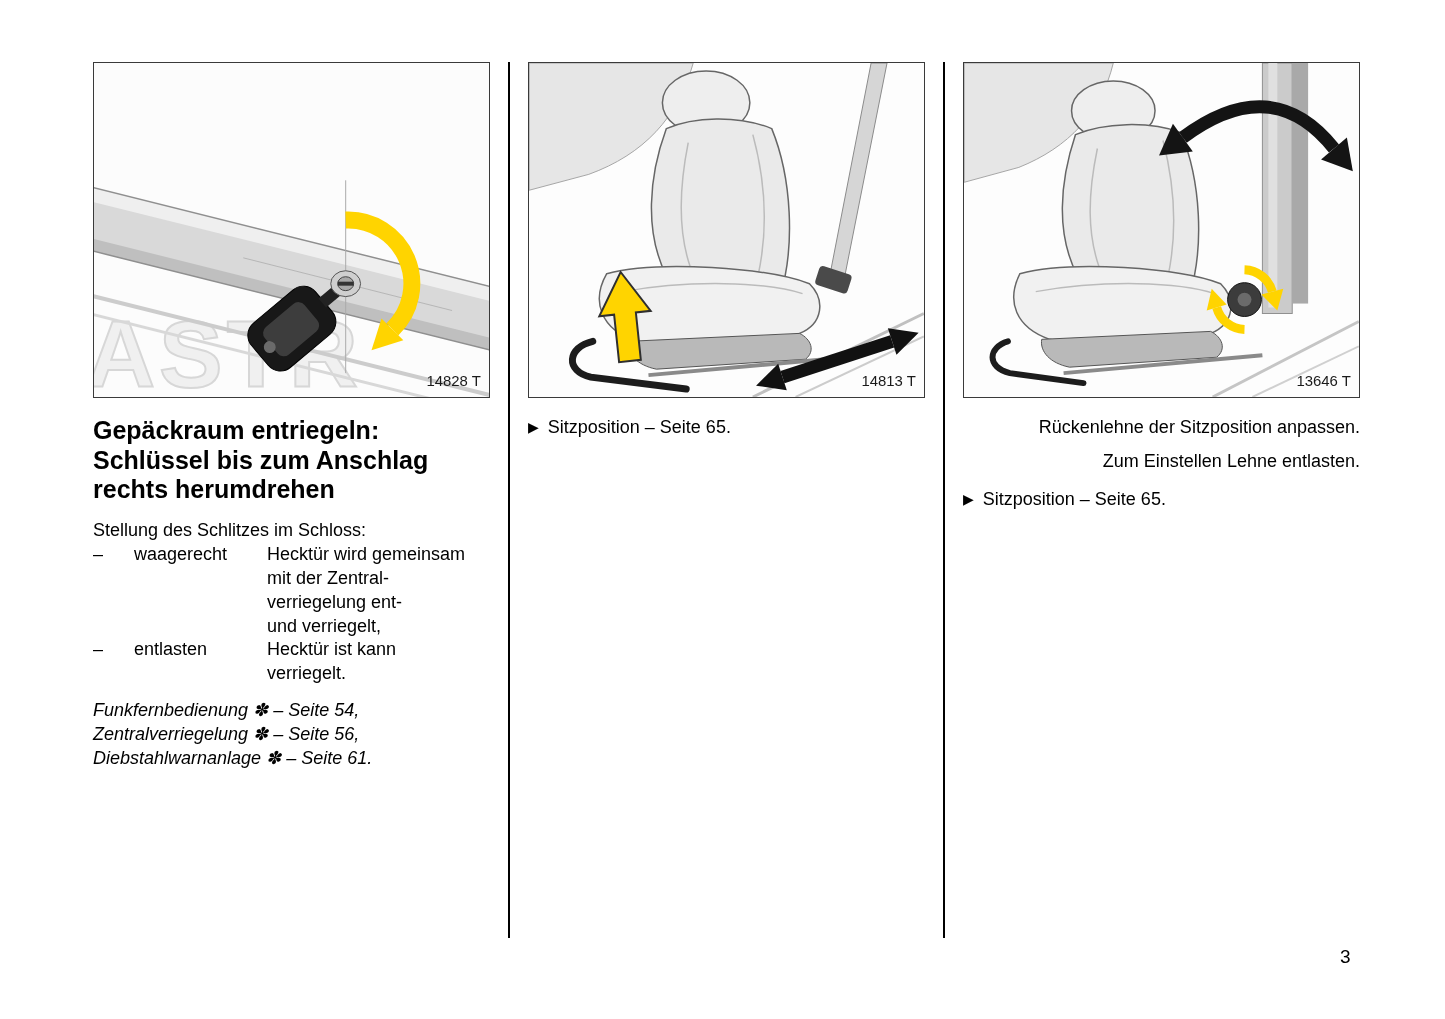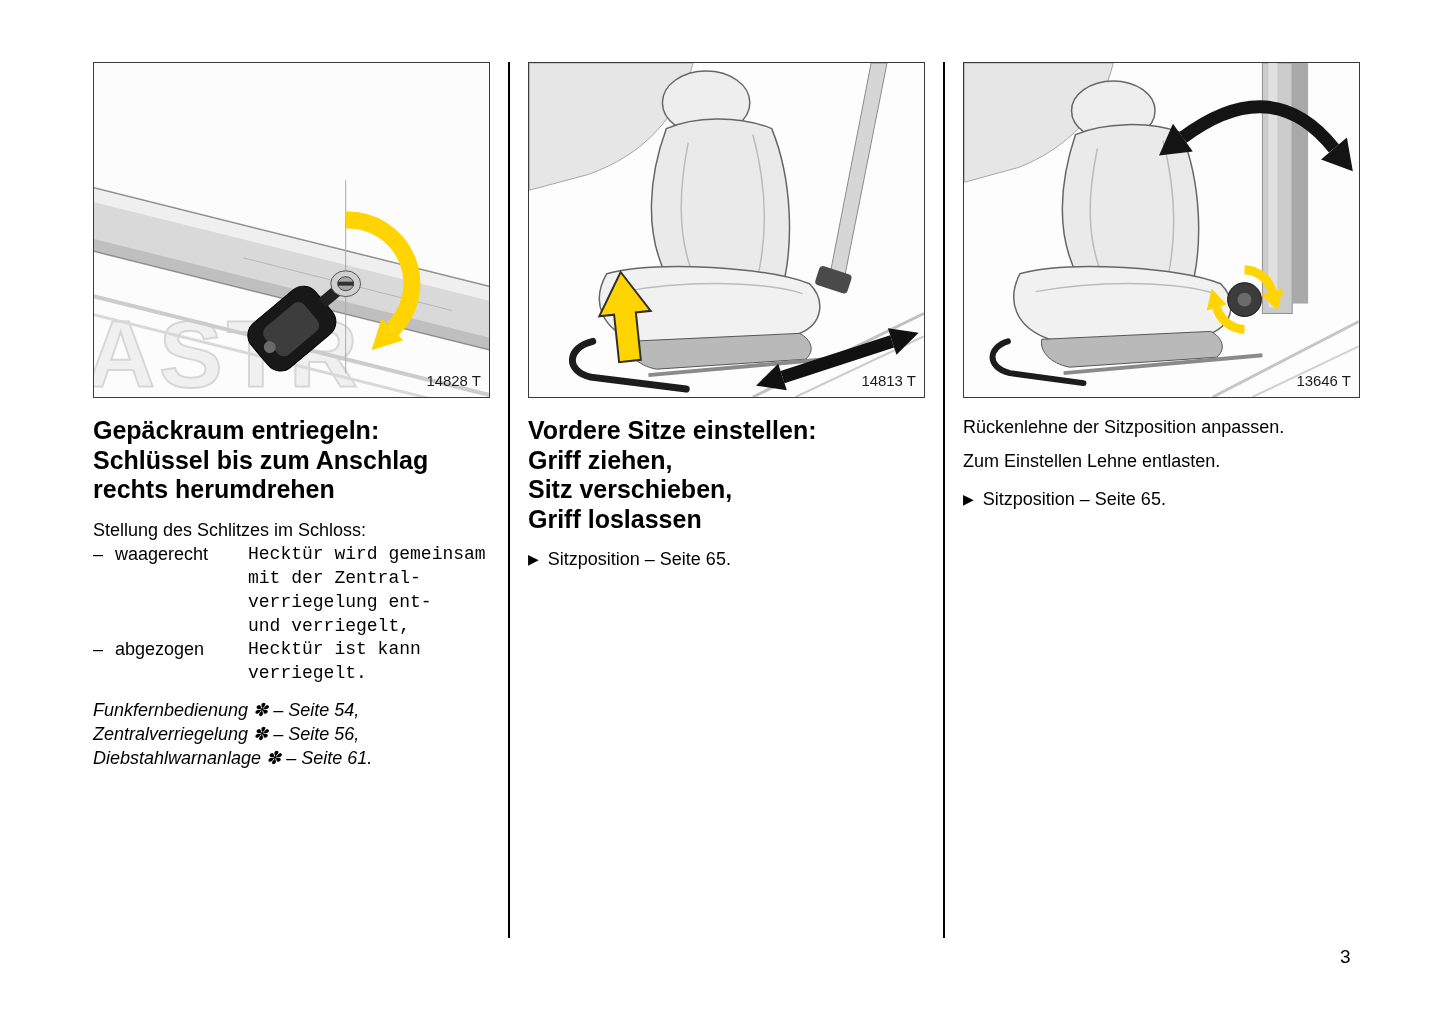--- a/index.html
+++ b/index.html
@@ -7,27 +7,27 @@
   body { width:1445px; height:1019px; position:relative; font-family:"Liberation Sans", sans-serif; color:#000; overflow:hidden; }
   .page { position:absolute; inset:0; background:#fff; }
   .columns { position:absolute; top:62px; left:93px; display:flex; align-items:flex-start; }
   .col { width:397px; }
   .sep { width:2px; height:876px; background:#000; margin:0 18px; }
   .figure { width:397px; height:336px; border:1px solid #3a3a3a; background:#fdfdfd; }
   .figure svg { display:block; width:100%; height:100%; }
   svg text { font-family:"Liberation Sans", sans-serif; }
   .textblock { margin-top:18px; }
   .heading { font-size:25px; font-weight:bold; line-height:1.18; white-space:pre; margin-bottom:12px; }
-  .para { font-size:18px; line-height:1.32; white-space:pre; margin-bottom:10px; }
+  .para { font-size:18px; line-height:1.32; white-space:pre; margin-bottom:10px;text-align:right; }
   .list-intro { font-size:18px; line-height:1.32; white-space:pre; margin-top:14px; }
   .list { margin-top:1px; }
   .list-row { display:flex; font-size:18px; line-height:1.32; }
   .list-dash { width:22px; }
-  .list-term { width:133px; }
-  .list-desc { flex:1; white-space:pre;font-family:Liberation Mono, monospace; }
+  .list-term { width:133px;margin-left:19px; }
+  .list-desc { flex:1; white-space:pre; }
   .refs { font-size:18px; line-height:1.35; white-space:pre; margin-top:12px;font-style:italic; }
   .link { font-size:18px; line-height:1.32; margin-top:14px; display:flex; align-items:baseline; }
   .marker { font-size:14px; margin-right:9px; position:relative; top:-1px; }
   .page-number { position:absolute; top:946px; left:1340px; font-size:19px; }
 </style>
 </head>
 <body>
 
 <div class="page">
   <div class="columns">
@@ -71,21 +71,21 @@
           <div class="list-row">
             <span class="list-dash">–</span>
             <span class="list-term">waagerecht</span>
             <span class="list-desc">Hecktür wird gemeinsam
 mit der Zentral-
 verriegelung ent-
 und verriegelt,</span>
           </div>
           <div class="list-row">
             <span class="list-dash">–</span>
-            <span class="list-term">abgezogen</span>
+            <span class="list-term">entlasten</span>
             <span class="list-desc">Hecktür ist kann
 verriegelt.</span>
           </div>
         </div>
         <p class="refs">Funkfernbedienung ✽ – Seite 54,
 Zentralverriegelung ✽ – Seite 56,
 Diebstahlwarnanlage ✽ – Seite 61.</p>
       </div>
     </section>
 
@@ -119,24 +119,20 @@
           </g>
           <g transform="rotate(-18 310 298)">
             <rect x="252" y="291.5" width="116" height="13" fill="#111111"></rect>
             <polygon points="368,284 368,312 396,298" fill="#111111"></polygon>
             <polygon points="252,284 252,312 224,298" fill="#111111"></polygon>
           </g>
           <text x="389" y="325" text-anchor="end" font-size="15" fill="#1a1a1a">14813 T</text>
         </svg>
       </div>
       <div class="textblock">
-        <h2 class="heading">Vordere Sitze einstellen:
-Griff ziehen,
-Sitz verschieben,
-Griff loslassen</h2>
         <p class="link">
           <span class="marker">▶</span>
           <span>Sitzposition – Seite 65.</span>
         </p>
       </div>
     </section>
 
     <div class="sep"></div>
 
     <section class="col">

